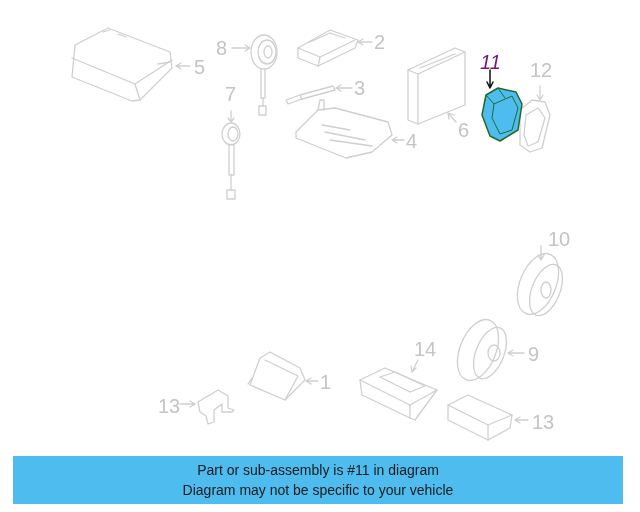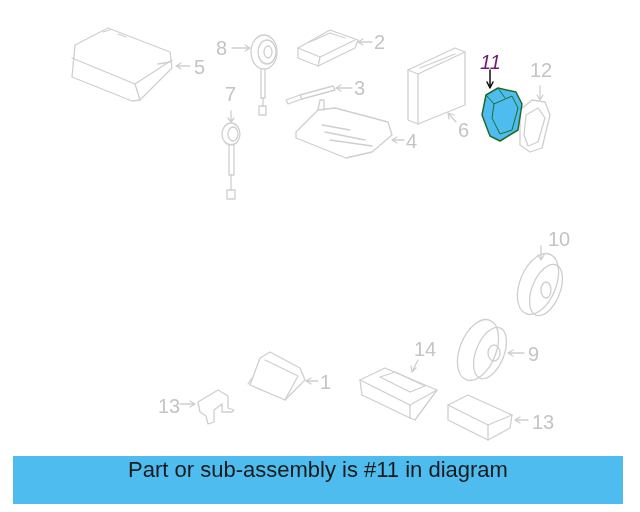--- a/index.html
+++ b/index.html
@@ -1,21 +1,21 @@
 <!DOCTYPE html>
 <html><head>
 <meta charset="utf-8">
 <style>
   html, body { margin: 0; padding: 0; background: #ffffff; }
   body { width: 640px; height: 512px; position: relative; overflow: hidden; font-family: "Liberation Sans", sans-serif; }
   #diagram { position: absolute; left: 0; top: 0; width: 640px; height: 455px; }
   .callout { position: absolute; font-family: "Liberation Sans", sans-serif; font-size: 20px; color: #c4c4c4; line-height: 1; }
   .callout.active { color: #701a75; font-style: italic; }
   #banner { position: absolute; left: 13px; top: 456px; width: 610px; height: 48px; background: #4fbcf0; text-align: center; }
-  #banner .line { font-family: "Liberation Sans", sans-serif; font-size: 22px; color: #1a1a1a; line-height: 20px; }
+  #banner .line { font-family: "Liberation Sans", sans-serif; font-size: 14px; color: #1a1a1a; line-height: 20px; }
   #banner .line1 { padding-top: 4px; }
 </style>
 </head>
 <body>
 
 <svg id="diagram" viewBox="0 0 640 455" xmlns="http://www.w3.org/2000/svg">
   <g fill="none" stroke="#cfcfcf" stroke-width="1.3" stroke-linejoin="round" stroke-linecap="round">
 
     <g>
       <path d="M75 45 L108 28 L170 52 L172 68 L140 100 L132 101 L72 77 Z"></path>
@@ -141,13 +141,14 @@
 <div class="callout" style="left:530px; top:60px;">12</div>
 <div class="callout" style="left:548px; top:229px;">10</div>
 <div class="callout" style="left:528px; top:344px;">9</div>
 <div class="callout" style="left:414px; top:339px;">14</div>
 <div class="callout" style="left:532px; top:412px;">13</div>
 <div class="callout" style="left:320px; top:372px;">1</div>
 <div class="callout" style="left:158px; top:396px;">13</div>
 
 <div id="banner">
   <div class="line line1">Part or sub-assembly is #11 in diagram</div>
+  <div class="line line2">Diagram may not be specific to your vehicle</div>
 </div>
 
 </body></html>

